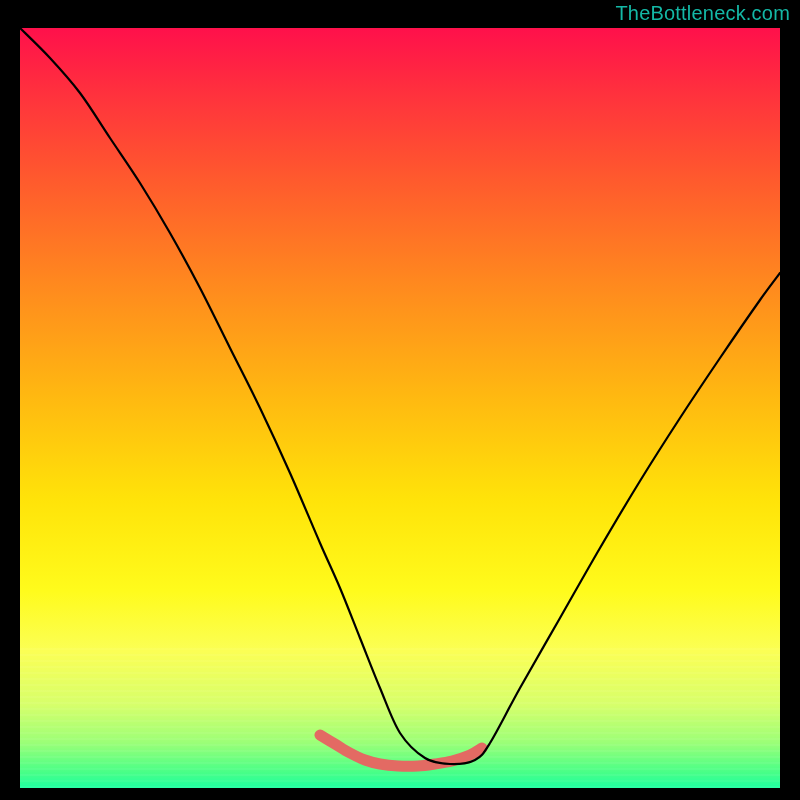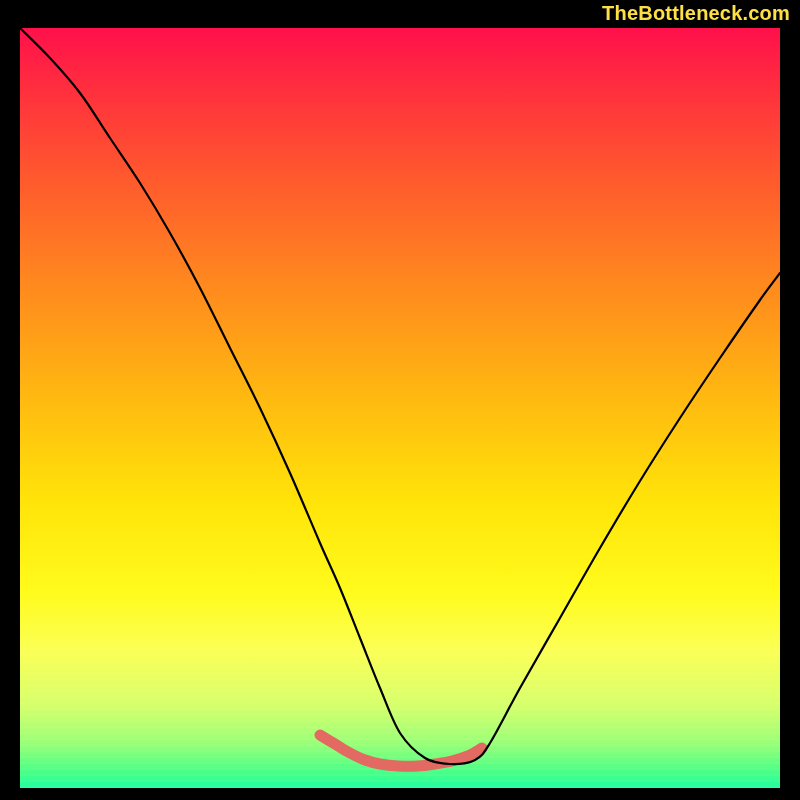--- a/index.html
+++ b/index.html
@@ -14,23 +14,23 @@
   .stage {
     position: relative;
     width: 800px;
     height: 800px;
     background: #000;
   }
   .watermark {
     position: absolute;
     top: 2px;
     right: 10px;
-    color: #fde047;
+    color: #14b8a6;
     font-size: 20px;
-    font-weight: bold;
+    font-weight: normal;
     letter-spacing: 0.2px;
     z-index: 5;
     text-align: center;
   }
   .plot-frame {
     position: absolute;
     left: 20px;
     top: 28px;
     width: 760px;
     height: 760px;

